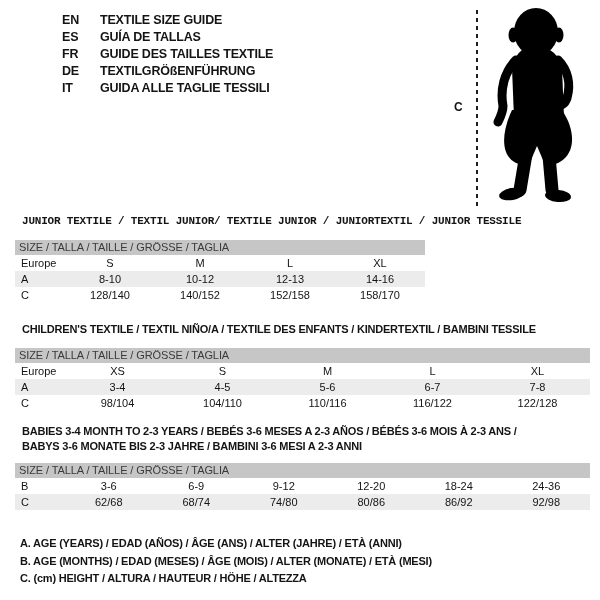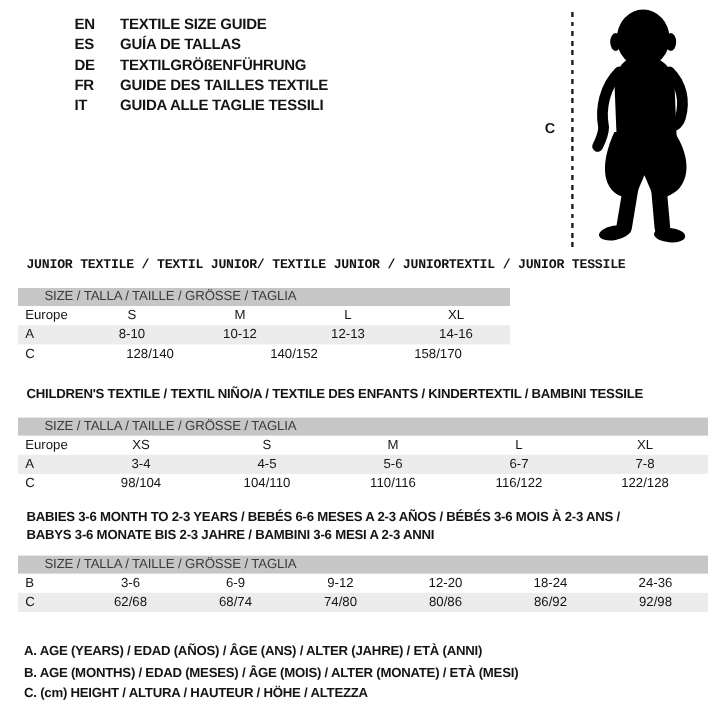--- a/index.html
+++ b/index.html
@@ -32,21 +32,21 @@
     position:absolute; left:22px;
     font-size:11px; font-weight:bold; letter-spacing:-0.2px; line-height:15px;
     white-space:nowrap;
   }
 
   
   .size-table { position:absolute; left:15px; font-size:11px; }
   .size-bar {
     height:15px; line-height:15px;
     background:#c6c6c6; color:#3a3a3a;
-    padding-left:22px; letter-spacing:-0.1px;
+    padding-left:4px; letter-spacing:-0.1px;
   }
   .t-row { display:flex; height:16px; line-height:16px; }
   .t-row.alt { background:#ececec; }
   .t-label { width:50px; padding-left:6px; flex:none; }
   .t-cell { flex:1; text-align:center; }
 
   
   .footnotes { position:absolute; left:20px; top:535px; }
   .footnote { height:17.5px; line-height:17.5px; font-size:11px; font-weight:bold; letter-spacing:-0.2px; white-space:nowrap; }
 
@@ -62,24 +62,24 @@
 <body>
 
 <div class="lang-list">
   <div class="lang-row">
     <span class="lang-code">EN</span><span>TEXTILE SIZE GUIDE</span>
   </div>
   <div class="lang-row">
     <span class="lang-code">ES</span><span>GUÍA DE TALLAS</span>
   </div>
   <div class="lang-row">
-    <span class="lang-code">DE</span><span>TEXTILGRÖßENFÜHRUNG</span>
+    <span class="lang-code">FR</span><span>GUIDE DES TAILLES TEXTILE</span>
   </div>
   <div class="lang-row">
-    <span class="lang-code">FR</span><span>GUIDE DES TAILLES TEXTILE</span>
+    <span class="lang-code">DE</span><span>TEXTILGRÖßENFÜHRUNG</span>
   </div>
   <div class="lang-row">
     <span class="lang-code">IT</span><span>GUIDA ALLE TAGLIE TESSILI</span>
   </div>
 </div>
 
 <div class="figure">
   <div class="dash-line"></div>
   <div class="figure-label">C</div>
   <svg class="silhouette" viewBox="0 0 94 200" width="94" height="200" aria-hidden="true">
@@ -114,20 +114,21 @@
     <span class="t-label">A</span>
     <span class="t-cell">8-10</span>
     <span class="t-cell">10-12</span>
     <span class="t-cell">12-13</span>
     <span class="t-cell">14-16</span>
   </div>
   <div class="t-row">
     <span class="t-label">C</span>
     <span class="t-cell">128/140</span>
     <span class="t-cell">140/152</span>
+    <span class="t-cell">152/158</span>
     <span class="t-cell">158/170</span>
   </div>
 </div>
 
 <div class="sec-title" id="title-2">CHILDREN'S TEXTILE / TEXTIL NIÑO/A / TEXTILE DES ENFANTS / KINDERTEXTIL / BAMBINI TESSILE</div>
 <div class="size-table" id="table-2">
   <div class="size-bar">SIZE / TALLA / TAILLE / GRÖSSE / TAGLIA</div>
   <div class="t-row">
     <span class="t-label">Europe</span>
     <span class="t-cell">XS</span>
@@ -148,21 +149,21 @@
     <span class="t-label">C</span>
     <span class="t-cell">98/104</span>
     <span class="t-cell">104/110</span>
     <span class="t-cell">110/116</span>
     <span class="t-cell">116/122</span>
     <span class="t-cell">122/128</span>
   </div>
 </div>
 
 <div class="sec-title" id="title-3">
-  <div>BABIES 3-6 MONTH TO 2-3 YEARS / BEBÉS 6-6 MESES A 2-3 AÑOS / BÉBÉS 3-6 MOIS À 2-3 ANS /</div>
+  <div>BABIES 3-4 MONTH TO 2-3 YEARS / BEBÉS 3-6 MESES A 2-3 AÑOS / BÉBÉS 3-6 MOIS À 2-3 ANS /</div>
   <div>BABYS 3-6 MONATE BIS 2-3 JAHRE / BAMBINI 3-6 MESI A 2-3 ANNI</div>
 </div>
 <div class="size-table" id="table-3">
   <div class="size-bar">SIZE / TALLA / TAILLE / GRÖSSE / TAGLIA</div>
   <div class="t-row">
     <span class="t-label">B</span>
     <span class="t-cell">3-6</span>
     <span class="t-cell">6-9</span>
     <span class="t-cell">9-12</span>
     <span class="t-cell">12-20</span>

